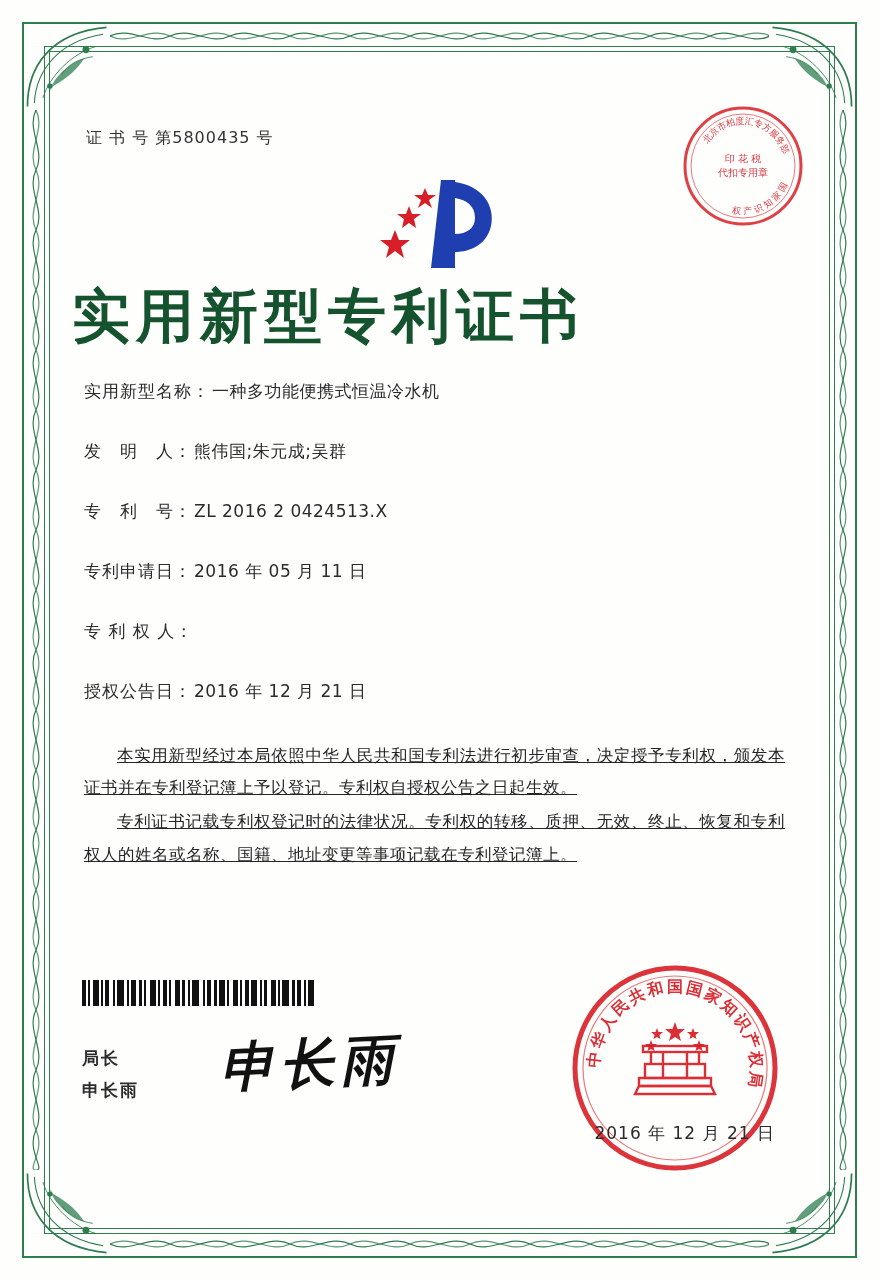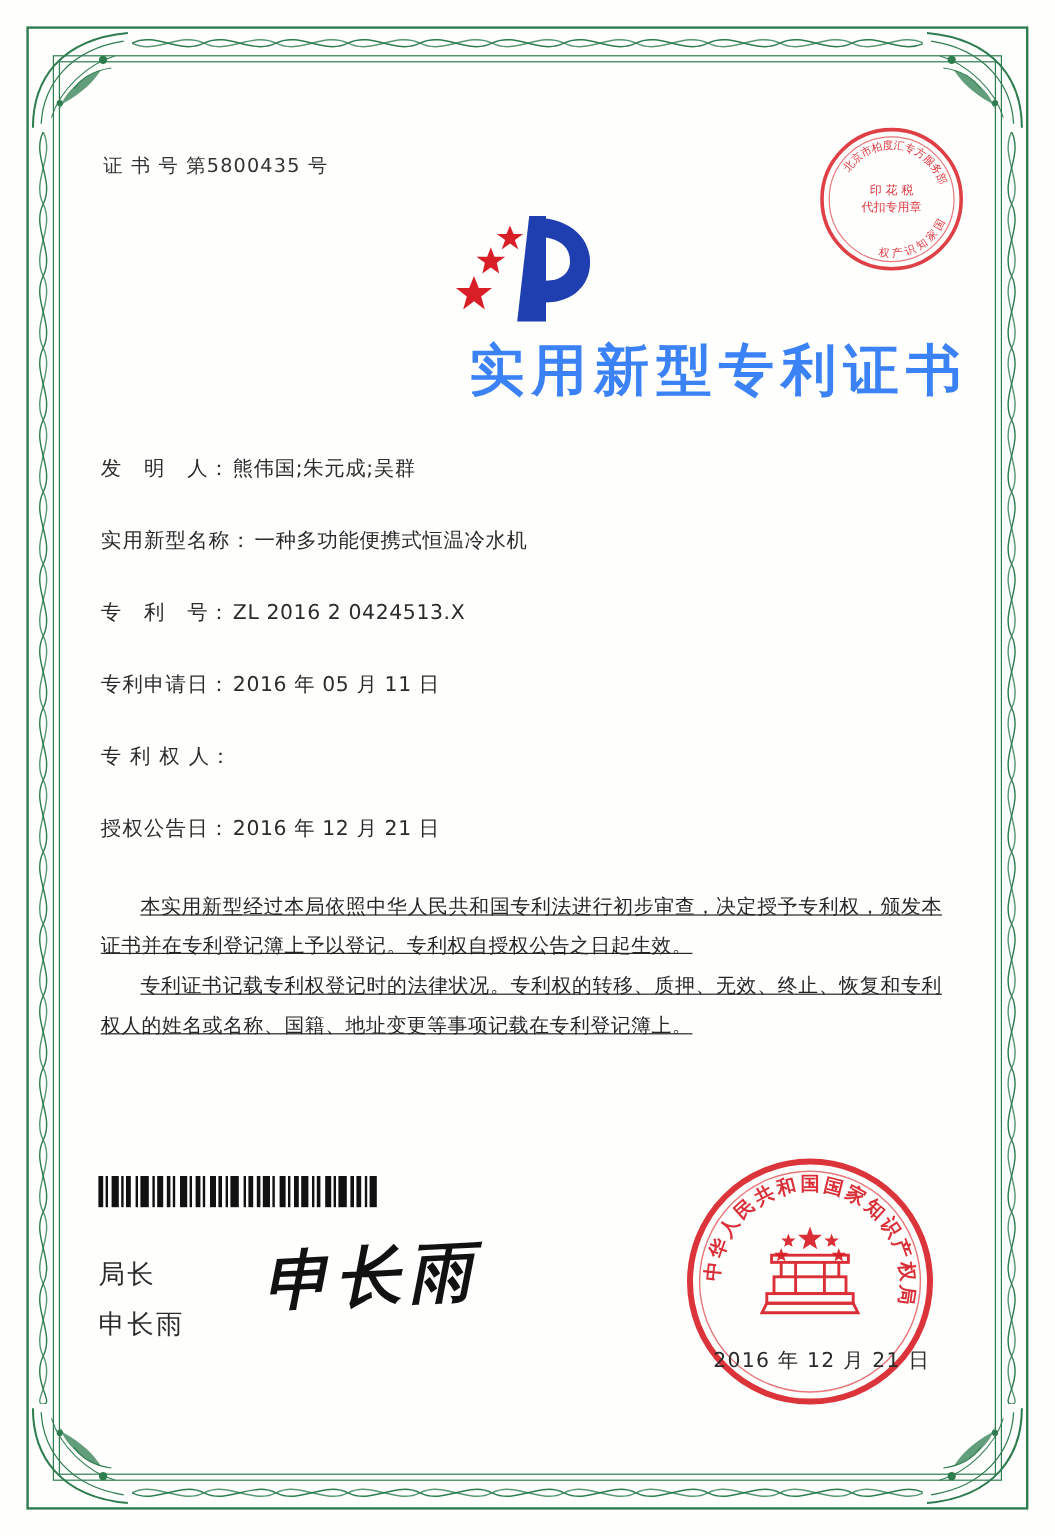--- a/index.html
+++ b/index.html
@@ -68,25 +68,25 @@
   .logo svg{width:100%;height:100%;}
   
   .seal-top{
     position:absolute;right:0px;top:22px;
     width:128px;height:128px;
   }
   .seal-top svg{width:100%;height:100%;}
 
   .title{
     position:absolute;left:0;right:0;top:198px;
-    text-align:right;
-    font-size:46px;
+    text-align:left;
+    font-size:58px;
     font-weight:bold;
     letter-spacing:6px;
-    color:#3b82f6;
+    color:#14532d;
     font-family:"DejaVu Sans","Liberation Sans",sans-serif;
   }
 
   .fields{
     position:absolute;left:12px;right:0;top:300px;
   }
   .field{
     display:flex;
     align-items:flex-start;
     margin-bottom:38px;
@@ -117,21 +117,21 @@
   
   .barcode{
     position:absolute;left:10px;top:900px;
     width:250px;height:26px;
     display:flex;align-items:stretch;
   }
   .barcode i{display:block;background:#111;height:100%;}
 
   .signature-block{
     position:absolute;left:10px;top:962px;
-    font-size:22px;line-height:1.9;letter-spacing:2px;
+    font-size:17px;line-height:1.9;letter-spacing:2px;font-weight:bold;
   }
   .handwrite{
     position:absolute;left:148px;top:948px;
     font-size:54px;
     font-family:"DejaVu Serif","Liberation Serif",serif;
     font-style:italic;
     font-weight:bold;
     color:#111;
     letter-spacing:6px;
     transform:rotate(-3deg);
@@ -274,26 +274,26 @@
           <text x="64" y="60" text-anchor="middle">印 花 税</text>
           <text x="64" y="74" text-anchor="middle">代扣专用章</text>
         </g>
       </svg>
     </div>
 
     <div class="title">实用新型专利证书</div>
 
     <div class="fields">
       <div class="field">
+        <span class="f-label">实用新型名称：</span>
+        <span class="f-value">一种多功能便携式恒温冷水机</span>
+      </div>
+      <div class="field">
         <span class="f-label">发　明　人：</span>
         <span class="f-value">熊伟国;朱元成;吴群</span>
-      </div>
-      <div class="field">
-        <span class="f-label">实用新型名称：</span>
-        <span class="f-value">一种多功能便携式恒温冷水机</span>
       </div>
       <div class="field">
         <span class="f-label">专　利　号：</span>
         <span class="f-value">ZL 2016 2 0424513.X</span>
       </div>
       <div class="field">
         <span class="f-label">专利申请日：</span>
         <span class="f-value">2016 年 05 月 11 日</span>
       </div>
       <div class="field">

